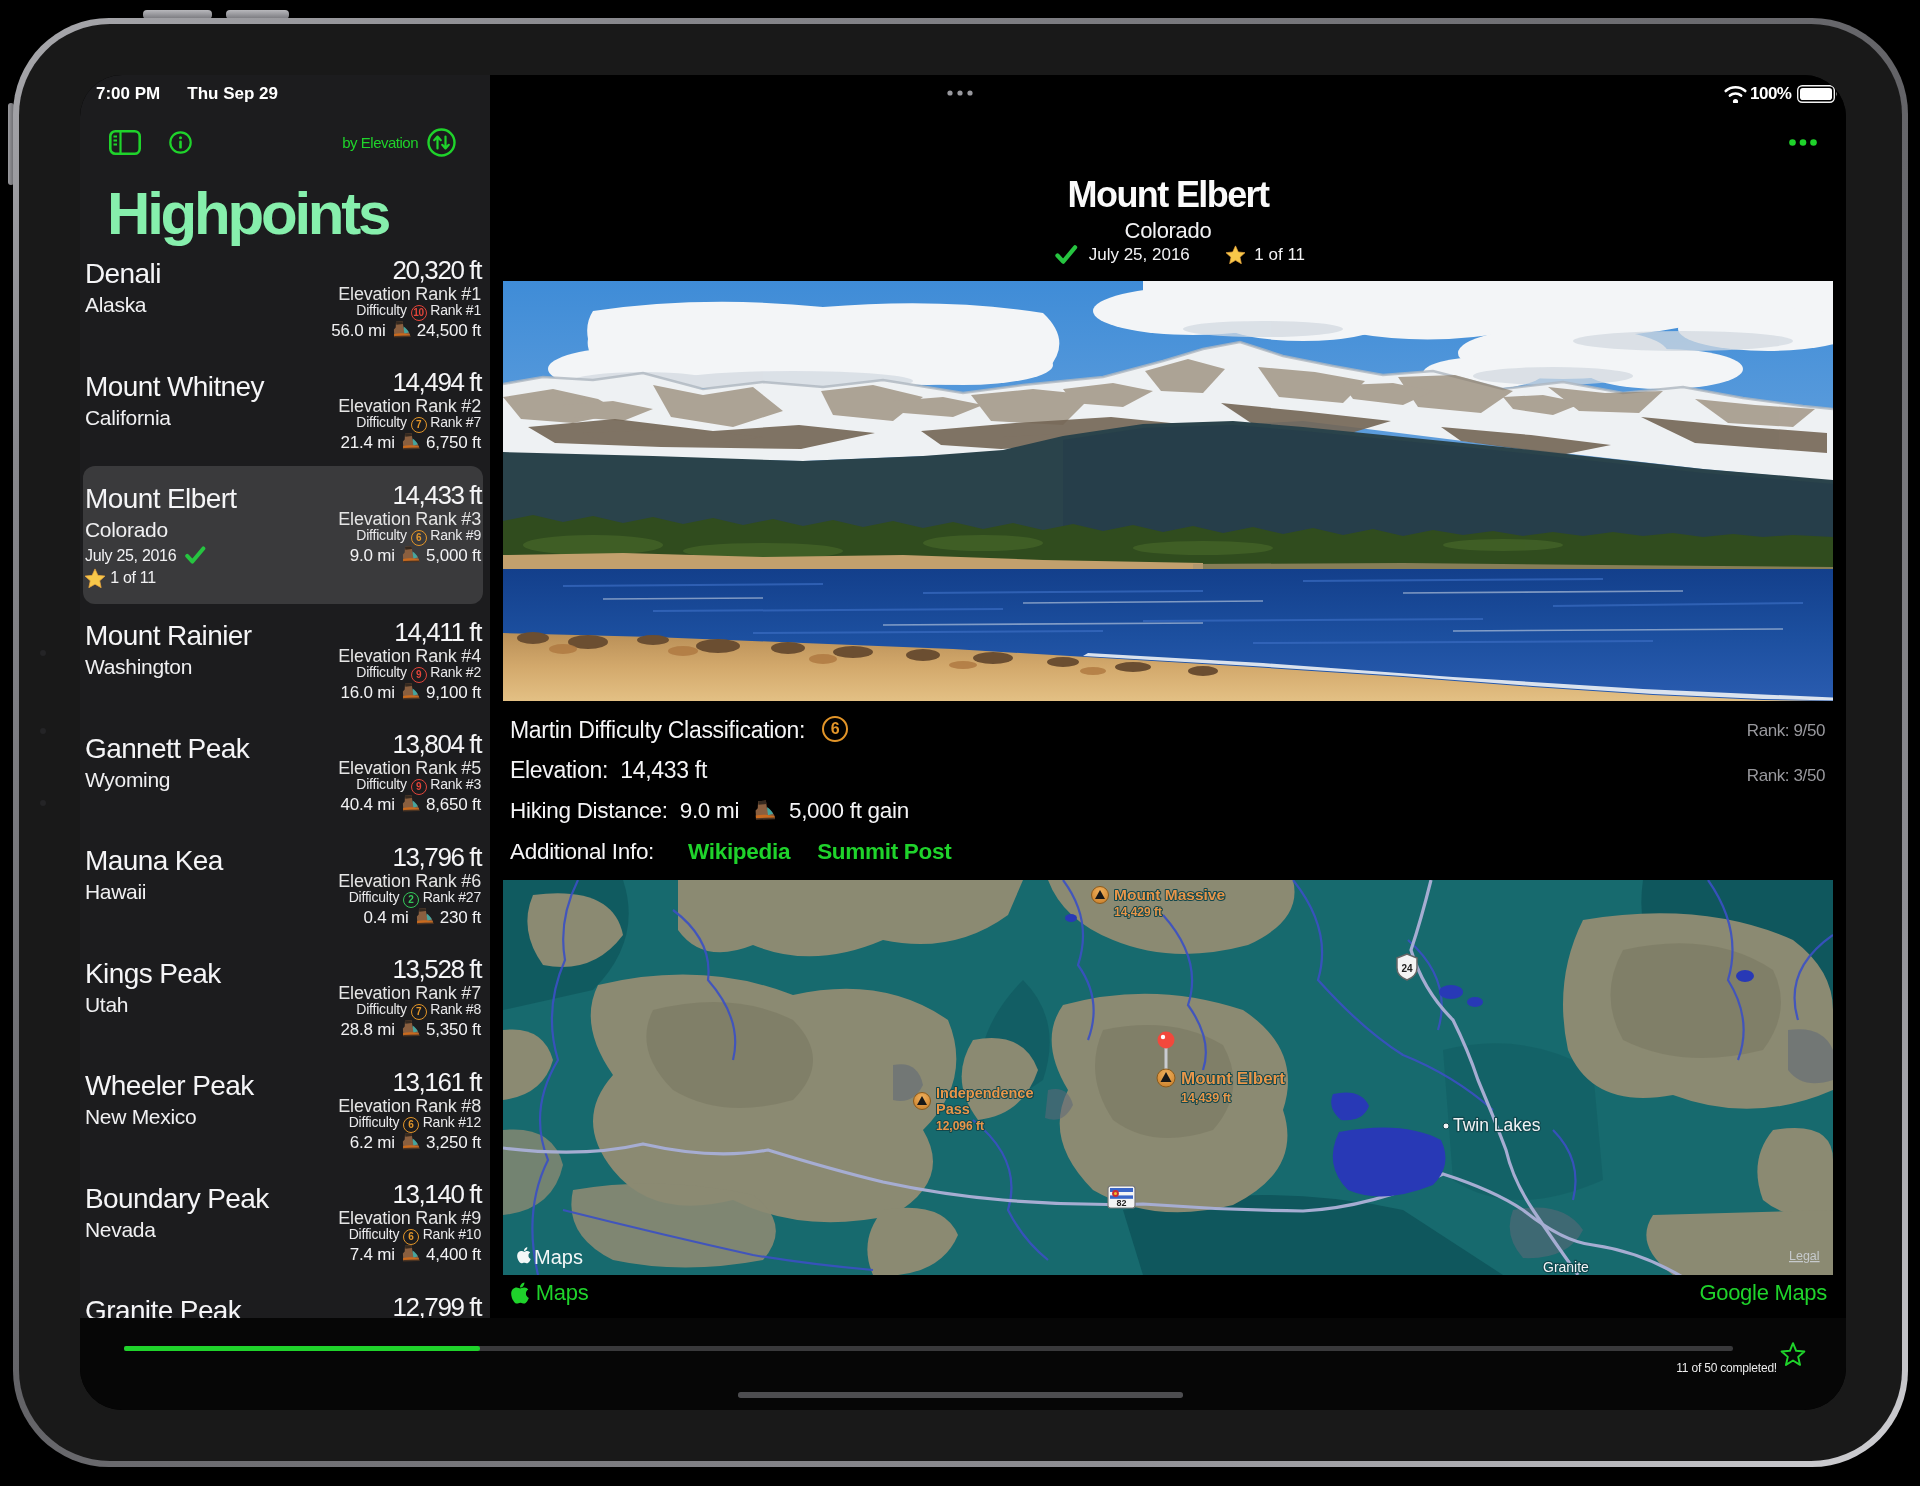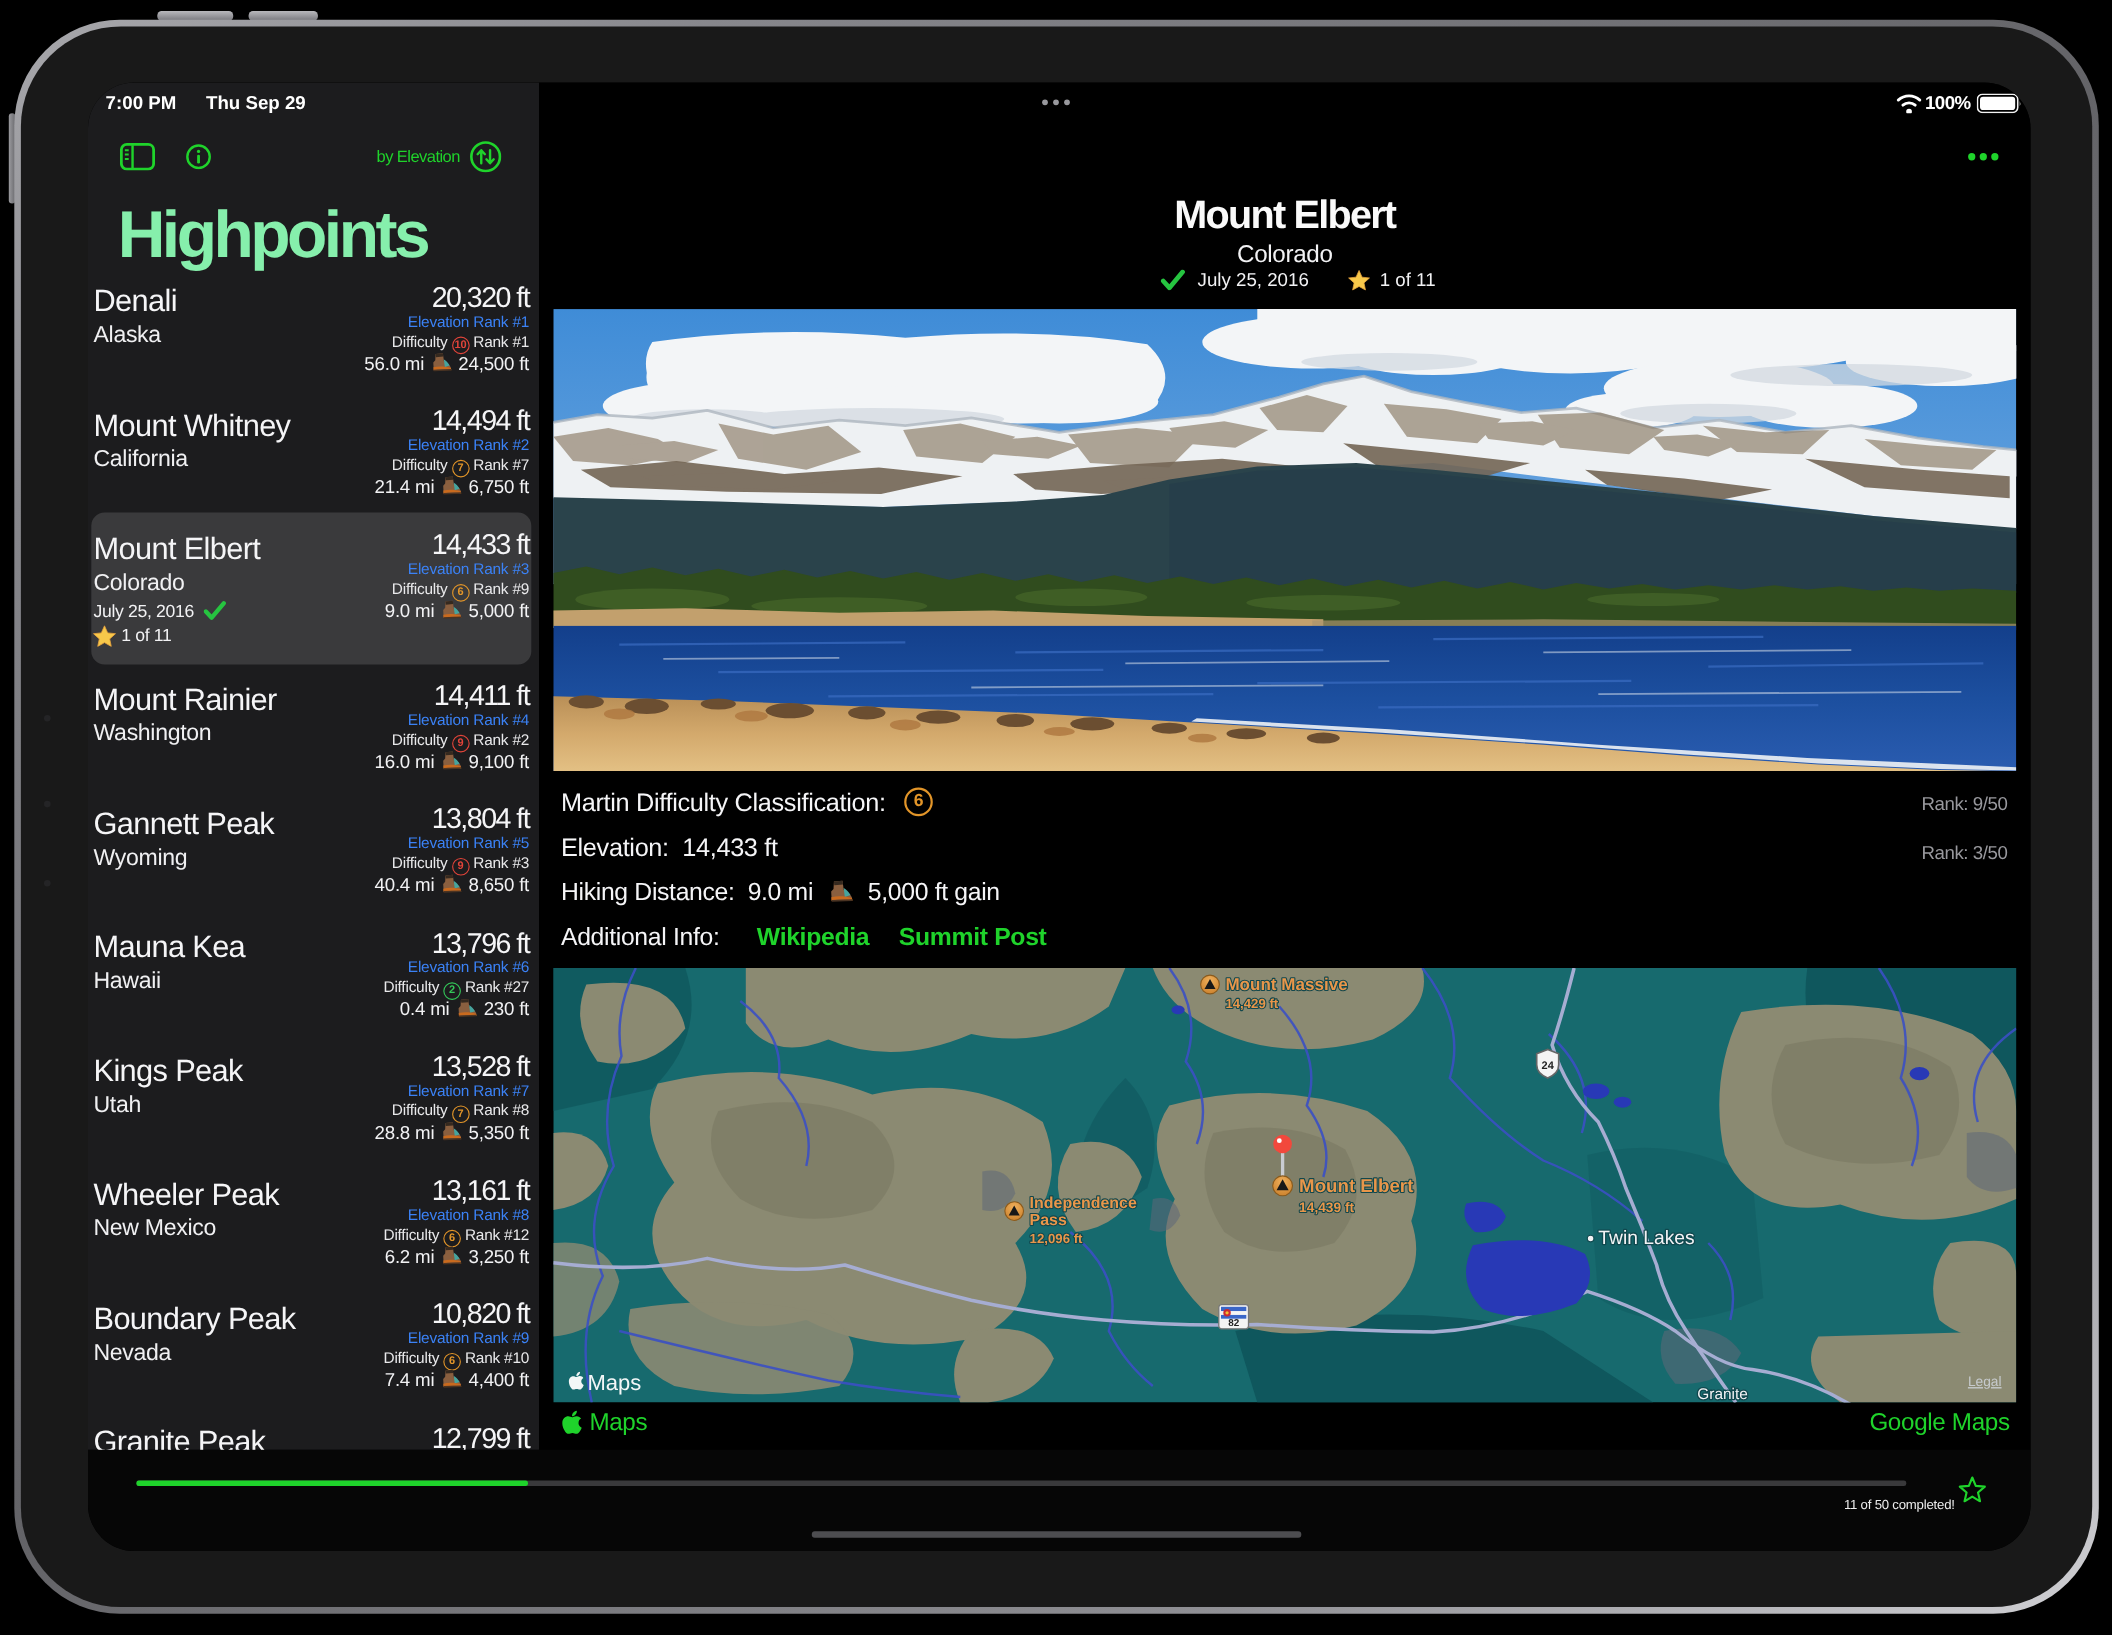--- a/index.html
+++ b/index.html
@@ -25,21 +25,21 @@
     position:absolute; left:61px; top:51px; width:1766px; height:1335px;
     border-radius:42px; background:#000; overflow:hidden;
   }
   
   #sidebar { position:absolute; left:0; top:0; width:410px; height:1243px; background:#1c1c1e; }
   .statusL { position:absolute; left:16px; top:9px; font-size:17px; font-weight:700; color:#fff; letter-spacing:0; }
   .row { position:absolute; left:0; width:410px; }
   .rname  { position:absolute; left:5px; top:0; font-size:28px; color:#f5f5f7; letter-spacing:-0.6px; white-space:nowrap;}
   .rstate { position:absolute; left:5px; top:35px; font-size:21px; color:#f0f0f2; letter-spacing:-0.3px; }
   .relev  { position:absolute; right:9px; top:-3.5px; font-size:26px; color:#f5f5f7; text-align:right; letter-spacing:-1.4px;}
-  .rs1 { position:absolute; right:9px; top:25.5px; font-size:14px; color:#3b82f6; text-align:right; letter-spacing:-0.2px;padding-left:40px;}
+  .rs1 { position:absolute; right:9px; top:25.5px; font-size:18px; color:#e5e5e5; text-align:right; letter-spacing:-0.2px;padding-left:40px;}
   .rs2 { position:absolute; right:9px; top:43.5px; font-size:14px; color:#e9e9eb; text-align:right; letter-spacing:-0.2px;}
   .rs3 { position:absolute; right:9px; top:61.5px; font-size:17px; color:#f2f2f4; text-align:right; letter-spacing:-0.2px;}
   .badge { display:inline-block; width:16px; height:16px; border-radius:50%; font-size:10px; font-weight:700; line-height:13px; text-align:center; vertical-align:-1px; }
   .b-red { border:1.8px solid #e2443a; color:#e2443a; }
   .b-org { border:1.8px solid #e29529; color:#e29529; }
   .b-grn { border:1.8px solid #34c759; color:#34c759; }
   .boot { vertical-align:-4px; }
   
   #detail { position:absolute; left:410px; top:0; width:1356px; height:1243px; background:#000; color:#fff; }
   .green { color:#1fd32b; }
@@ -181,21 +181,21 @@
           <div class="rs1">Elevation Rank #8</div>
           <div class="rs2">Difficulty <span class="badge b-org">6</span> Rank #12</div>
           <div class="rs3">6.2 mi <svg class="boot" width="22" height="20" viewBox="0 0 22 20">
                 <use href="#bootsym"></use>
               </svg> 3,250 ft</div>
         </div>
 
         <div class="row" style="top:1107.5px;height:100px">
           <div class="rname">Boundary Peak</div>
             <div class="rstate">Nevada</div>
-          <div class="relev">10,820 ft</div>
+          <div class="relev">13,140 ft</div>
           <div class="rs1">Elevation Rank #9</div>
           <div class="rs2">Difficulty <span class="badge b-org">6</span> Rank #10</div>
           <div class="rs3">7.4 mi <svg class="boot" width="22" height="20" viewBox="0 0 22 20">
                 <use href="#bootsym"></use>
               </svg> 4,400 ft</div>
         </div>
 
         <div class="row" style="top:1220px;height:40px">
           <div class="rname">Granite Peak</div>
           <div class="relev">12,799 ft</div>

